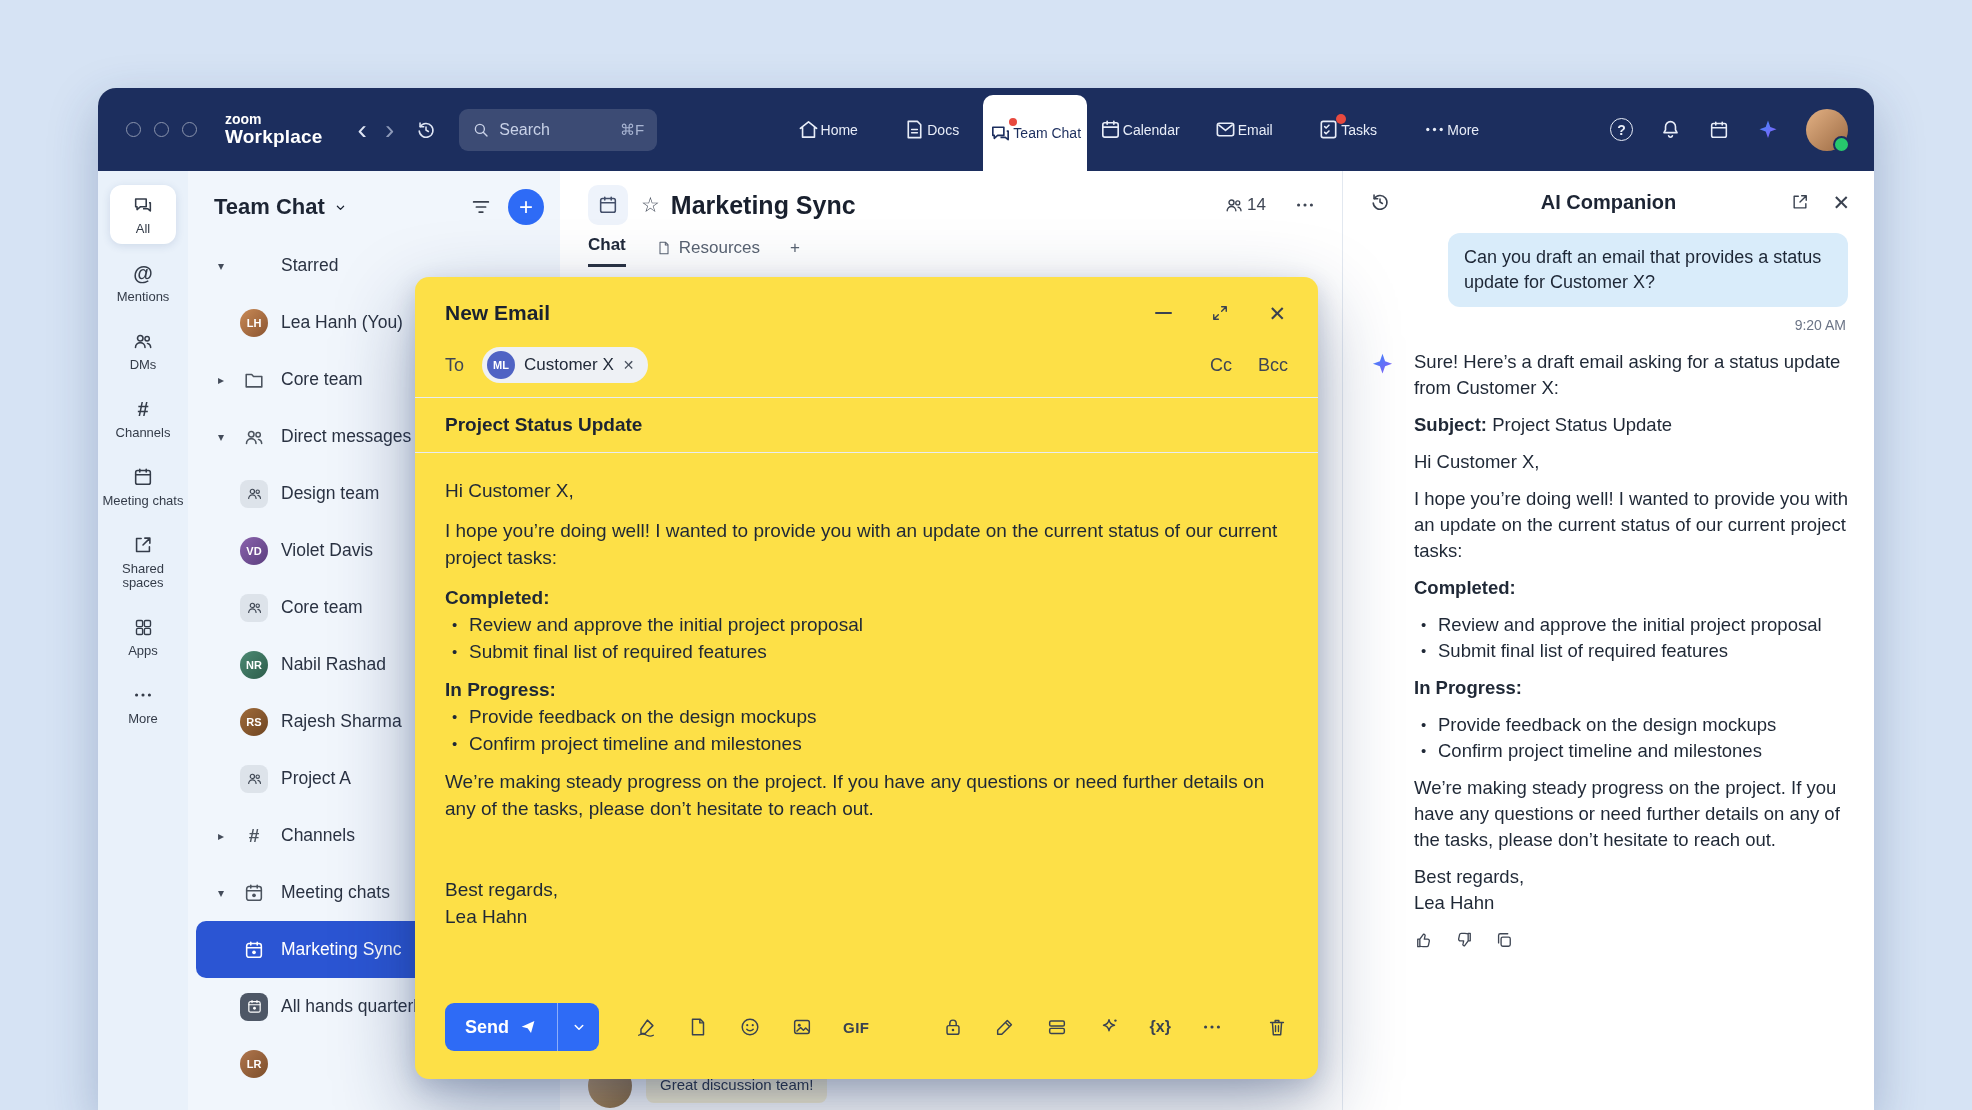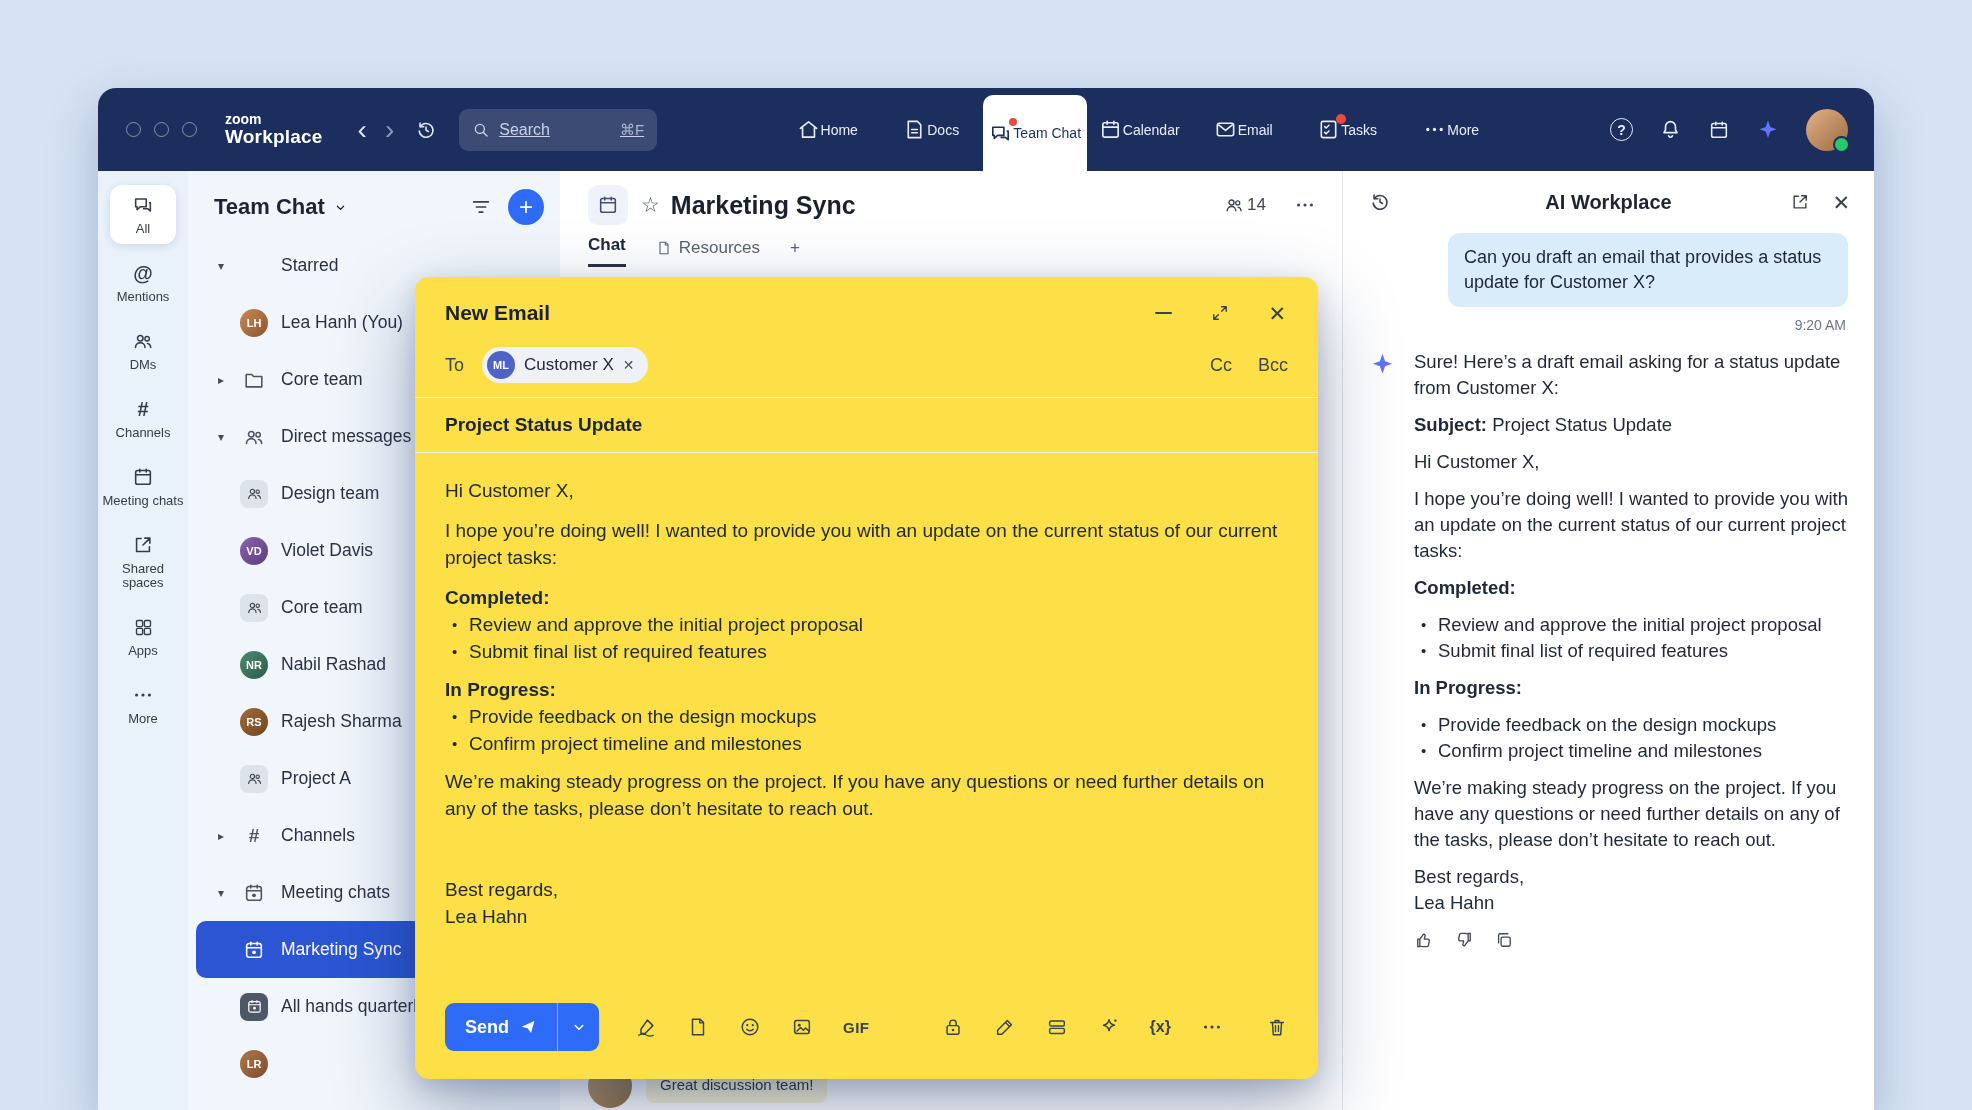--- a/index.html
+++ b/index.html
@@ -16,21 +16,21 @@
   
   .topnav { height:83px; background:#1c2e5e; display:flex; align-items:center; padding:0 26px 0 28px; flex-shrink:0; color:#e8edf8; }
   .traffic { display:flex; gap:13px; margin-right:28px; }
   .traffic span { width:15px; height:15px; border-radius:50%; border:1.5px solid #8a94ad; }
   .logo { line-height:1.05; margin-right:26px; color:#fff; }
   .logo .z { font-size:14px; font-weight:700; }
   .logo .w { font-size:19px; font-weight:600; letter-spacing:.2px; }
   .nav-arrow { font-size:28px; line-height:1; padding:0 9px; color:#dfe6f5; cursor:default; }
   .nav-arrow.dim { color:#8d99b8; }
   .histbtn { margin:0 10px 0 12px; color:#dfe6f5; }
-  .search { width:198px; height:42px; background:rgba(255,255,255,.14); border-radius:9px; display:flex; align-items:center; gap:9px; padding:0 13px; color:#c9d2e8; font-size:16px; margin-left:12px;text-decoration:underline; }
+  .search { width:198px; height:42px; background:rgba(255,255,255,.14); border-radius:9px; display:flex; align-items:center; gap:9px; padding:0 13px; color:#c9d2e8; font-size:16px; margin-left:12px; }
   .search .kbd { margin-left:auto; font-size:15px; color:#a9b5d3; }
   .navitems { display:flex; align-items:stretch; height:100%; margin-left:118px; }
   .navitem { width:104px; display:flex; flex-direction:row; align-items:center; justify-content:center; gap:1px; font-size:14px; color:#e8edf8; position:relative; }
   .navitem .nicon { position:relative; height:24px; display:flex; align-items:center; }
   .navitem.active { background:#fff; color:#1c2e5e; border-radius:10px 10px 0 0; height:76px; align-self:flex-end; }
   .dot { position:absolute; top:-4px; right:-6px; width:10px; height:10px; border-radius:50%; background:#e84a3f; }
   .navitem.active .dot { border:2px solid #fff; width:12px; height:12px; top:-5px; right:-7px; }
   .navright { margin-left:auto; display:flex; align-items:center; gap:26px; color:#e8edf8; }
   .qhelp { width:23px; height:23px; border:1.8px solid #e8edf8; border-radius:50%; display:flex; align-items:center; justify-content:center; font-size:14px; font-weight:700; }
   .avatar-top { width:42px; height:42px; border-radius:50%; background:linear-gradient(135deg,#e3b184,#9c6b44); position:relative; }
@@ -630,21 +630,21 @@
       </div>
     </section>
 
     <aside class="aipanel">
       <div class="ai-head">
         <span>
             <svg class="ic" width="22" height="22">
               <use href="#i-hist"></use>
             </svg>
           </span>
-        <span class="ai-title">AI Workplace</span>
+        <span class="ai-title">AI Companion</span>
         <div class="ai-headicons">
           <span>
               <svg class="ic" width="20" height="20">
                 <use href="#i-ext"></use>
               </svg>
             </span>
           <span class="xglyph">✕</span>
         </div>
       </div>
       <div class="ai-chat">

